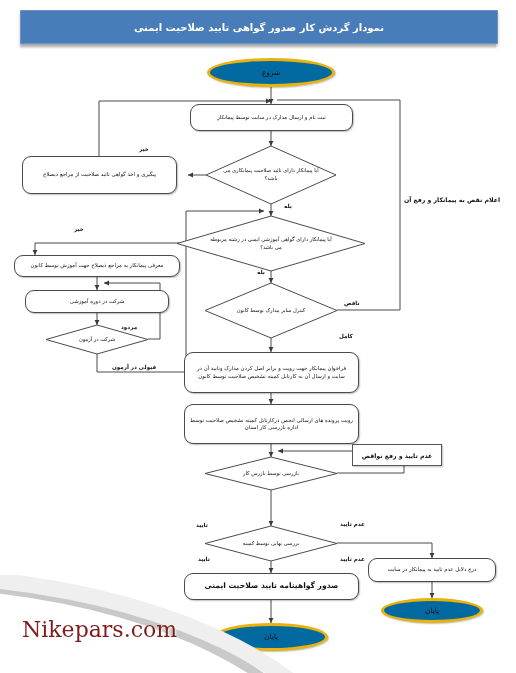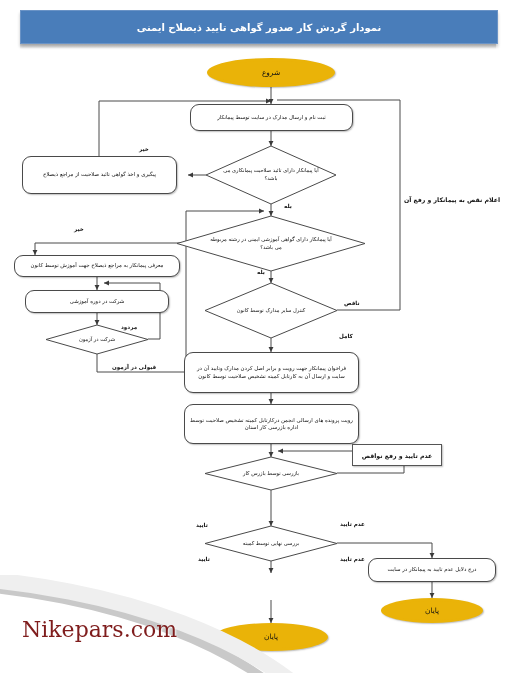--- a/index.html
+++ b/index.html
@@ -39,21 +39,21 @@
   .node{position:absolute;box-sizing:border-box;display:flex;
         align-items:center;justify-content:center;text-align:center;
         direction:rtl;color:#111;line-height:1.35;}
   .proc{
     border:1px solid #4a4a4a;border-radius:9px;background:#fff;
     font-size:5.4px;padding:2px 5px;
     box-shadow:1px 1px 1.5px rgba(0,0,0,.25);
   }
   .proc.bold{font-weight:bold;font-size:7.6px;}
   .term{
-    border:3px solid #eab308;border-radius:50%;background:#eab308;
+    border:3px solid #eab308;border-radius:50%;background:#0369a1;
     font-size:7.4px;
     box-shadow:1px 1px 1.5px rgba(0,0,0,.25);
   }
   .dec-wrap{position:absolute;}
   .dec-wrap svg{position:absolute;left:0;top:0;overflow:visible;}
   .dec-label{
     position:absolute;inset:0;display:flex;align-items:center;
     justify-content:center;text-align:center;direction:rtl;
     font-size:5.2px;color:#111;line-height:1.5;padding:0 12px;
     box-sizing:border-box;
@@ -73,21 +73,21 @@
     direction:rtl;white-space:nowrap;
   }
   #lines{position:absolute;left:0;top:0;width:516px;height:673px;}
 </style>
 </head>
 <body>
 
 <div id="stage">
 
   <div id="title-banner">
-    <div class="t">نمودار گردش کار صدور گواهی تایید ذیصلاح ایمنی</div>
+    <div class="t">نمودار گردش کار صدور گواهی تایید صلاحیت ایمنی</div>
   </div>
   <div id="banner-shadow"></div>
 
   <svg id="lines" viewBox="0 0 516 673" xmlns="http://www.w3.org/2000/svg">
     <defs>
       <marker id="ah" markerWidth="7" markerHeight="7" refX="5.4" refY="2.6" orient="auto" markerUnits="strokeWidth">
         <path d="M0,0 L0,5.2 L5.4,2.6 z" fill="#3a3a3a"></path>
       </marker>
     </defs>
     <g stroke="#4a4a4a" stroke-width="1" fill="none">
@@ -199,20 +199,23 @@
     <div class="dec-label" style="padding:0 10px;">بازرسی  توسط بازرس کار</div>
   </div>
 
   <div class="dec-wrap" style="left:205px;top:526px;width:132px;height:35px;">
     <svg width="132" height="35" viewBox="0 0 132 35" xmlns="http://www.w3.org/2000/svg">
       <polygon points="66,0 132,17.5 66,35 0,17.5" fill="#fff" stroke="#4a4a4a" stroke-width="1"></polygon>
     </svg>
     <div class="dec-label" style="padding:0 10px;">بررسی نهایی توسط کمیته</div>
   </div>
 
+  <div class="node proc bold" style="left:184px;top:573px;width:175px;height:27px;">
+    <span>صدور گواهینامه  تایید صلاحیت ایمنی</span>
+  </div>
 
   <div class="node proc" style="left:368px;top:558px;width:128px;height:24px;">
     <span>درج دلایل عدم تایید به پیمانکار در سایت</span>
   </div>
 
   <div class="node term" style="left:214px;top:623px;width:114px;height:28px;">
     <span>پایان</span>
   </div>
 
   <div class="node term" style="left:381px;top:598px;width:102px;height:25px;">

